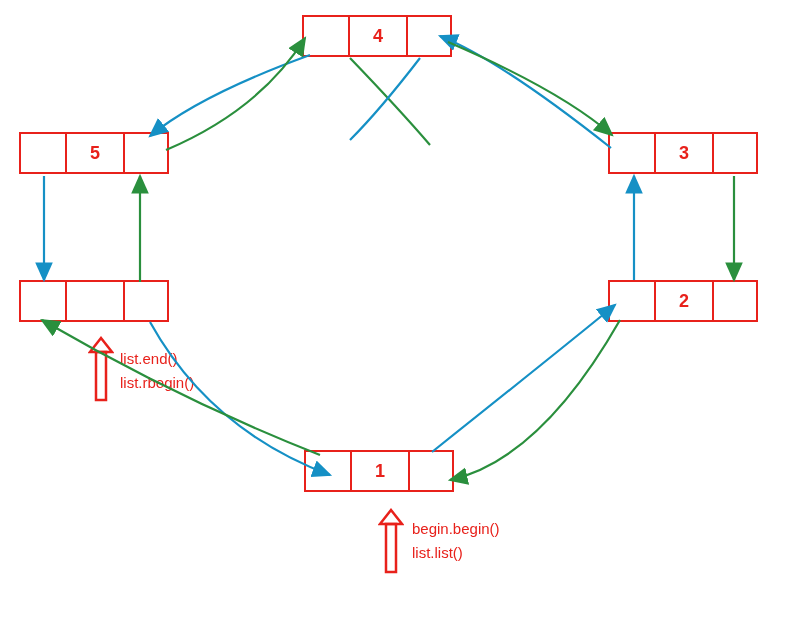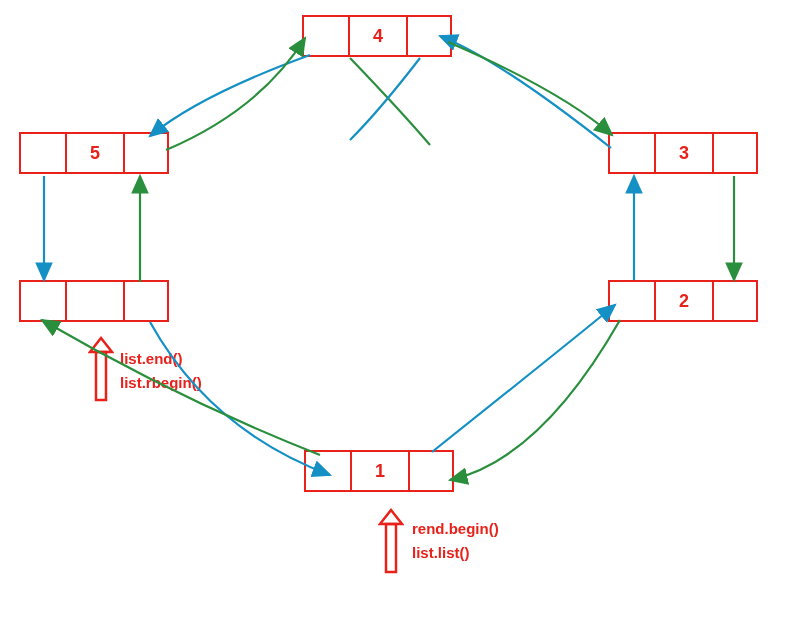--- a/index.html
+++ b/index.html
@@ -23,21 +23,21 @@
     justify-content: center;
     font-size: 18px;
     font-weight: bold;
     color: #e8211b;
   }
   .cell:last-child { border-right: none; }
   .label {
     position: absolute;
     color: #e8211b;
     font-size: 15px;
-    font-weight: bold;
+    font-weight: normal;
     white-space: nowrap;
   }
   svg.arrows {
     position: absolute;
     top: 0; left: 0;
     width: 801px;
     height: 618px;
     pointer-events: none;
   }
   .indicator {
@@ -96,21 +96,21 @@
 </div>
 <div class="label" style="left:120px; top:350px;">list.end()</div>
 <div class="label" style="left:120px; top:374px;">list.rbegin()</div>
 
 <div class="indicator" style="left:378px; top:508px;">
   <svg width="26" height="68">
     <rect x="8" y="16" width="10" height="48" fill="none" stroke="#e8211b" stroke-width="2.5"></rect>
     <path d="M2,16 L13,2 L24,16 Z" fill="none" stroke="#e8211b" stroke-width="2.5"></path>
   </svg>
 </div>
-<div class="label" style="left:412px; top:520px;">rend.begin()</div>
+<div class="label" style="left:412px; top:520px;">begin.begin()</div>
 <div class="label" style="left:412px; top:544px;">list.list()</div>
 
 <svg class="arrows">
   <defs>
     <marker id="ah-blue" markerWidth="10" markerHeight="10" refX="8" refY="4" orient="auto">
       <path d="M0,0 L9,4 L0,8 Z" fill="#1590c5"></path>
     </marker>
     <marker id="ah-green" markerWidth="10" markerHeight="10" refX="8" refY="4" orient="auto">
       <path d="M0,0 L9,4 L0,8 Z" fill="#2a8f3d"></path>
     </marker>

